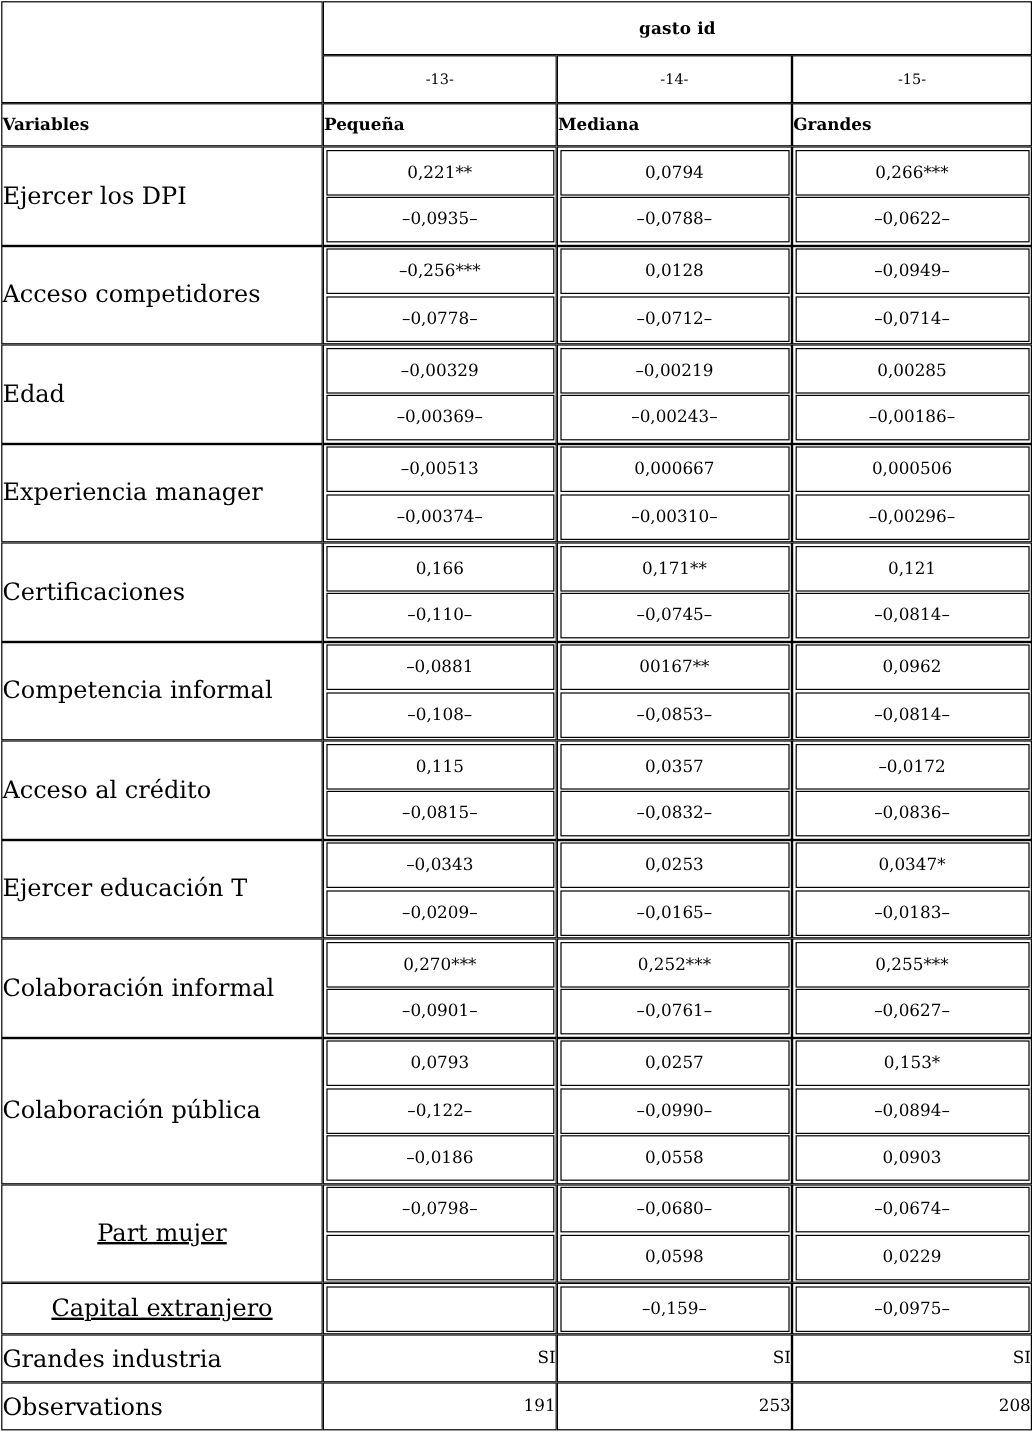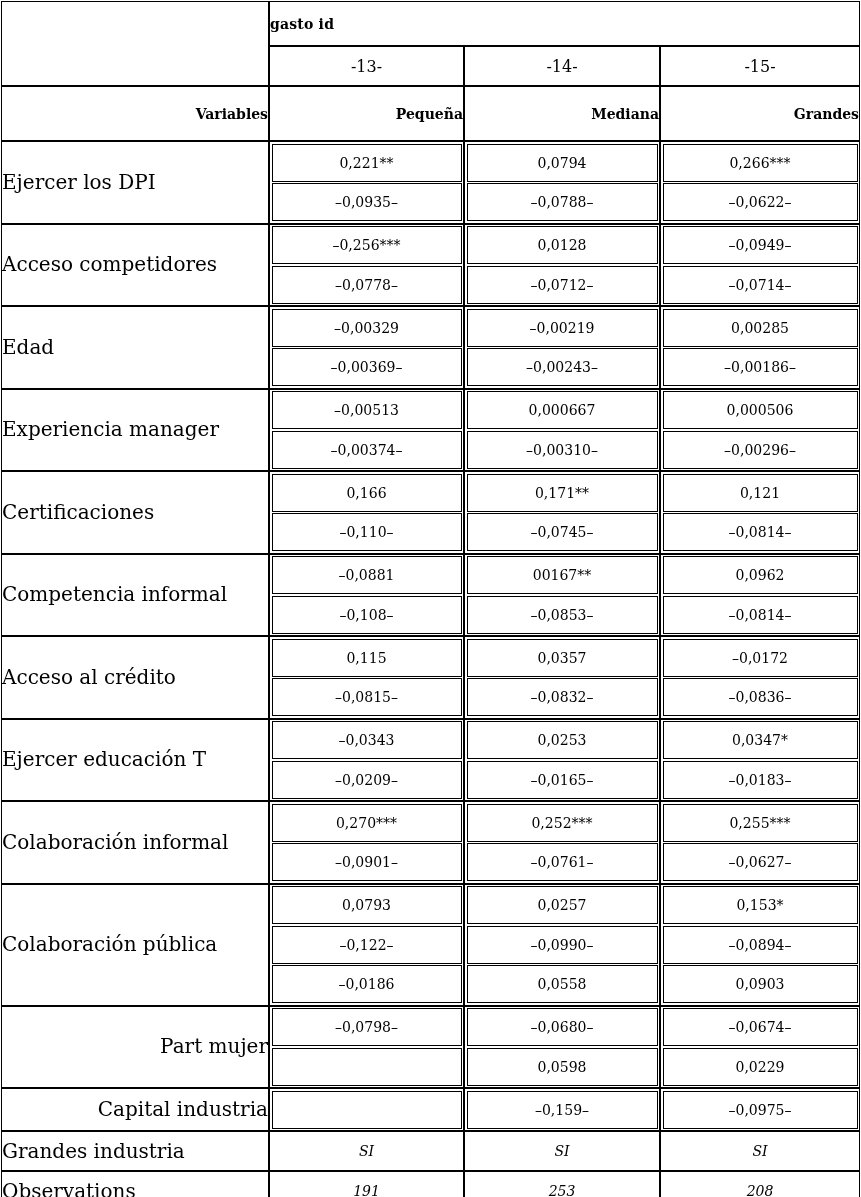--- a/index.html
+++ b/index.html
@@ -41,52 +41,53 @@
   }
 
   
   col.c-var    { width: 268px; }
   col.c-small  { width: 195px; }
   col.c-medium { width: 196px; }
   col.c-large  { width: 200px; }
 
   
   .hdr-group {
-    text-align: left;
+    text-align: center;
     font-weight: bold;
     font-size: 14px;
     letter-spacing: .2px;
     height: 45px;
   }
   .hdr-model {
     text-align: center;
     font-weight: normal;
-    font-size: 16px;
+    font-size: 12px;
     height: 40px;
   }
   .hdr-label {
-    text-align: right;
+    text-align: left;
     font-weight: bold;
     font-size: 14px;
-    height: 55px;
+    height: 36px;
   }
   .hdr-blank {
     height: 85px;
   }
 
   
   .var-name {
     text-align: left;
     padding-left: 14px;
     font-size: 20px;
     line-height: 1.35;
   }
   .var-name.center {
-    text-align: right;
+    text-align: center;
     padding-left: 0;
+    text-decoration: underline;
   }
 
   
   .stack {
     display: block;
     width: 100%;
     box-sizing: border-box;
   }
   .stack .sub {
     display: flex;
@@ -97,24 +98,23 @@
     margin: 1.5px;
     height: 38px;
     font-size: 14px;
     text-align: center;
     background: #ffffff;
   }
   .stack .sub.blank { color: transparent; }
 
   
   .val-single {
-    text-align: center;
+    text-align: right;
     font-size: 14px;
     height: 40px;
-    font-style: italic;
   }
 
   
   .plain-row td { height: 40px; }
 </style>
 </head>
 <body>
 
 <div class="table-wrap">
   <table class="stats">
@@ -368,21 +368,21 @@
             </div>
           </td>
           <td>
             <div class="stack">
               <div class="sub">–0,0674–</div>
               <div class="sub">0,0229</div>
             </div>
           </td>
         </tr>
         <tr class="plain-row">
-          <td class="var-name center">Capital industria</td>
+          <td class="var-name center">Capital extranjero</td>
           <td>
             <div class="stack">
               <div class="sub blank"></div>
             </div>
           </td>
           <td>
             <div class="stack">
               <div class="sub">–0,159–</div>
             </div>
           </td>

